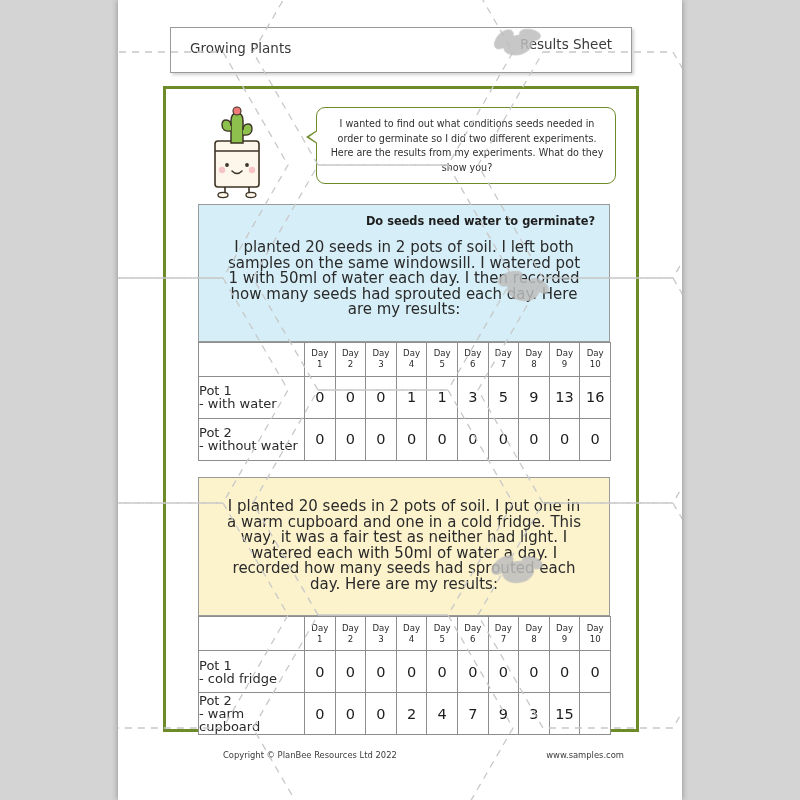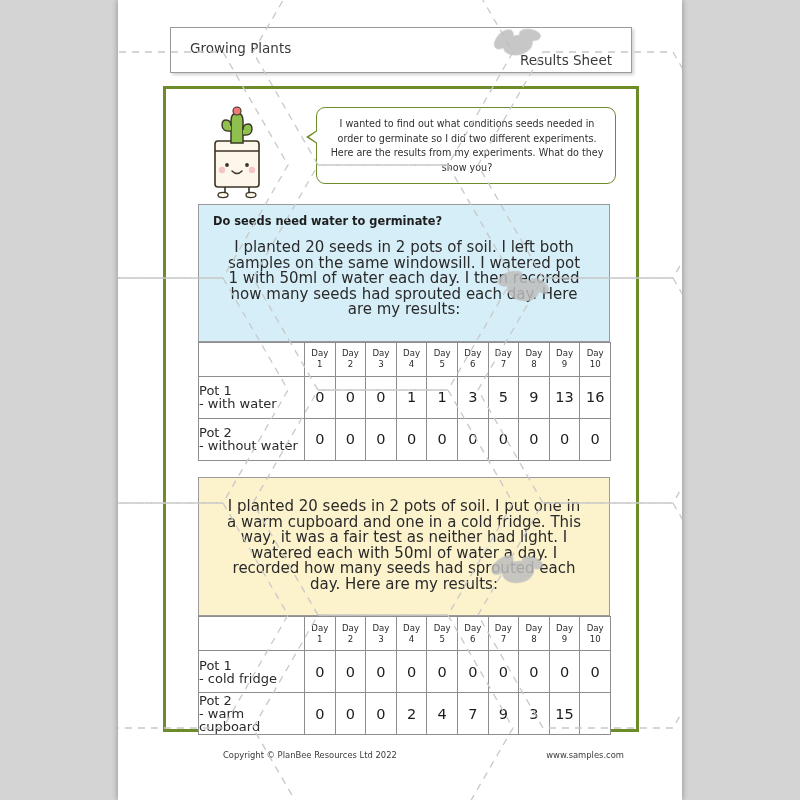--- a/index.html
+++ b/index.html
@@ -70,21 +70,21 @@
     position: absolute;
     left: 19px;
     top: 12px;
     font-family: "DejaVu Sans", sans-serif;
     font-size: 13.5px;
     color: #3a3a3a;
   }
   .header-right {
     position: absolute;
     right: 19px;
-    top: 24px;
+    top: 8px;
     font-family: "DejaVu Sans", sans-serif;
     font-size: 13.5px;
     color: #3a3a3a;
   }
 
   
   .main-frame {
     position: absolute;
     left: 45px;
     top: 86px;
@@ -157,21 +157,21 @@
     padding: 9px 14px 11px 14px;
   }
   .panel-header.blue { background: #d6eef7; }
   .panel-header.yellow { background: #fcf3cd; }
   .panel-title {
     margin: 0 0 6px 0;
     font-family: "DejaVu Sans", sans-serif;
     font-size: 11.4px;
     font-weight: bold;
     color: #1e1e1e;
-    text-align: left;
+    text-align: right;
   }
   .panel-desc {
     margin: 12px;
     font-family: "DejaVu Sans", sans-serif;
     font-size: 15px;
     line-height: 15.5px;
     color: #2a2a2a;
     text-align: center;
   }
 

